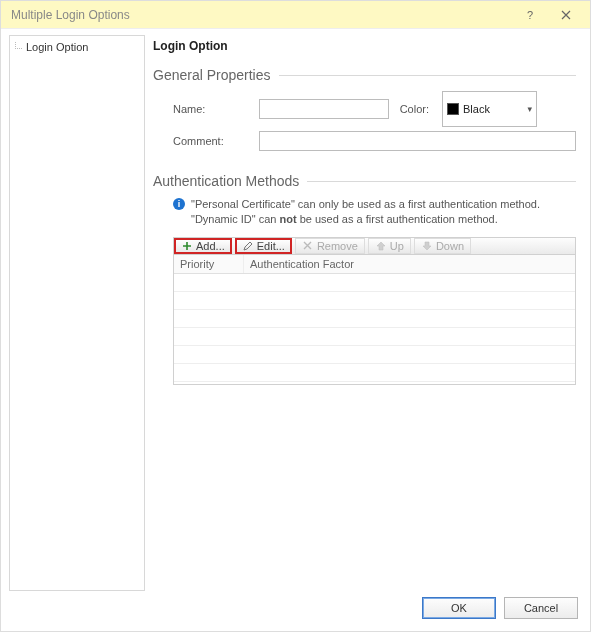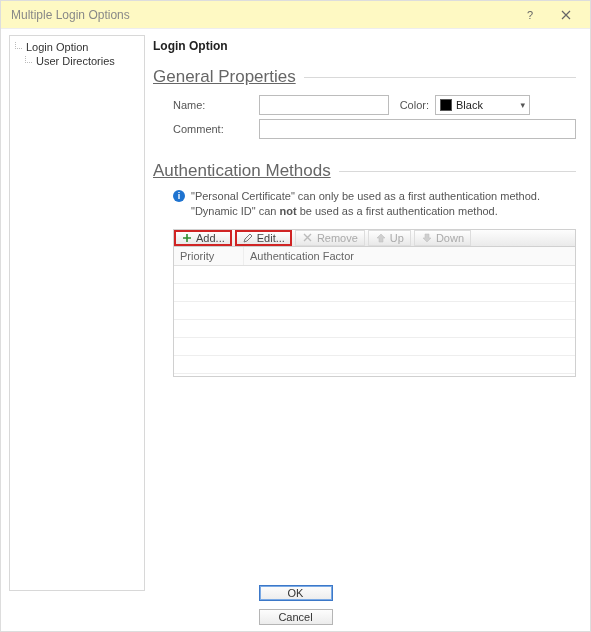--- a/index.html
+++ b/index.html
@@ -61,22 +61,21 @@
   .tree-item.child { padding-left: 24px; }
   .tree-item.child::before { left: 13px; }
 
   .main-panel { flex: 1; padding: 2px 6px 0 0; }
   .page-title { font-weight: bold; font-size: 12px; margin: 2px 0 14px 0; }
 
   .section-header {
     display: flex; align-items: center;
     margin: 4px 0 6px 0;
     color: #666;
-    font-size: 17px;
-    text-decoration: underline;
+    font-size: 14px;
   }
   .section-header .sh-label { margin-right: 8px; }
   .section-header .sh-line { flex: 1; height: 1px; background: #d9d9d9; }
 
   .form-row {
     display: flex;
     align-items: center;
     padding: 2px 0 2px 20px;
     gap: 6px;
   }
@@ -84,25 +83,26 @@
   .form-row input[type=text] {
     height: 20px;
     border: 1px solid #bcbcbc;
     padding: 0 4px;
     font: inherit;
     font-size: 11px;
     color: #444;
   }
 
   .color-select {
-    height: 20px; width: 95px;
+    height: 36px; width: 95px;
     border: 1px solid #bcbcbc;
     display: flex; align-items: center;
     padding: 0 4px; gap: 4px;
     position: relative;
+    margin-left: 7px;
   }
   .color-swatch { width: 12px; height: 12px; background: #000; border: 1px solid #555; }
   .color-select .chev { position: absolute; right: 4px; color: #555; font-size: 9px; }
 
   .info-block {
     padding: 2px 0 4px 20px;
     display: flex; gap: 6px;
     align-items: flex-start;
     color: #555;
     line-height: 1.35;
@@ -161,21 +161,20 @@
   .grid-rows { flex: 1; }
   .grid-row { height: 18px; border-bottom: 1px solid #eee; }
 
   .footer {
     height: 34px;
     display: flex;
     align-items: center;
     justify-content: flex-end;
     gap: 8px;
     padding: 0 12px;
-    flex-direction: column;
   }
   .dlg-btn {
     min-width: 74px; height: 22px;
     border: 1px solid #b5b5b5;
     background: linear-gradient(#fdfdfd,#ececec);
     font: inherit;
     color: #333;
     cursor: default;
   }
   .dlg-btn.primary { border: 1px solid #3c78c8; box-shadow: 0 0 0 1px #7aa9e4 inset; }
@@ -198,23 +197,20 @@
     </span>
   </div>
 </div>
 
 <div class="body-area">
 
   <div class="tree-panel">
     <div class="tree-item">
       <span>Login Option</span>
     </div>
-    <div class="tree-item child">
-      <span>User Directories</span>
-    </div>
   </div>
 
   <div class="main-panel">
     <div class="page-title">Login Option</div>
 
     <div class="section-header">
       <span class="sh-label">General Properties</span>
       <span class="sh-line"></span>
     </div>
 

